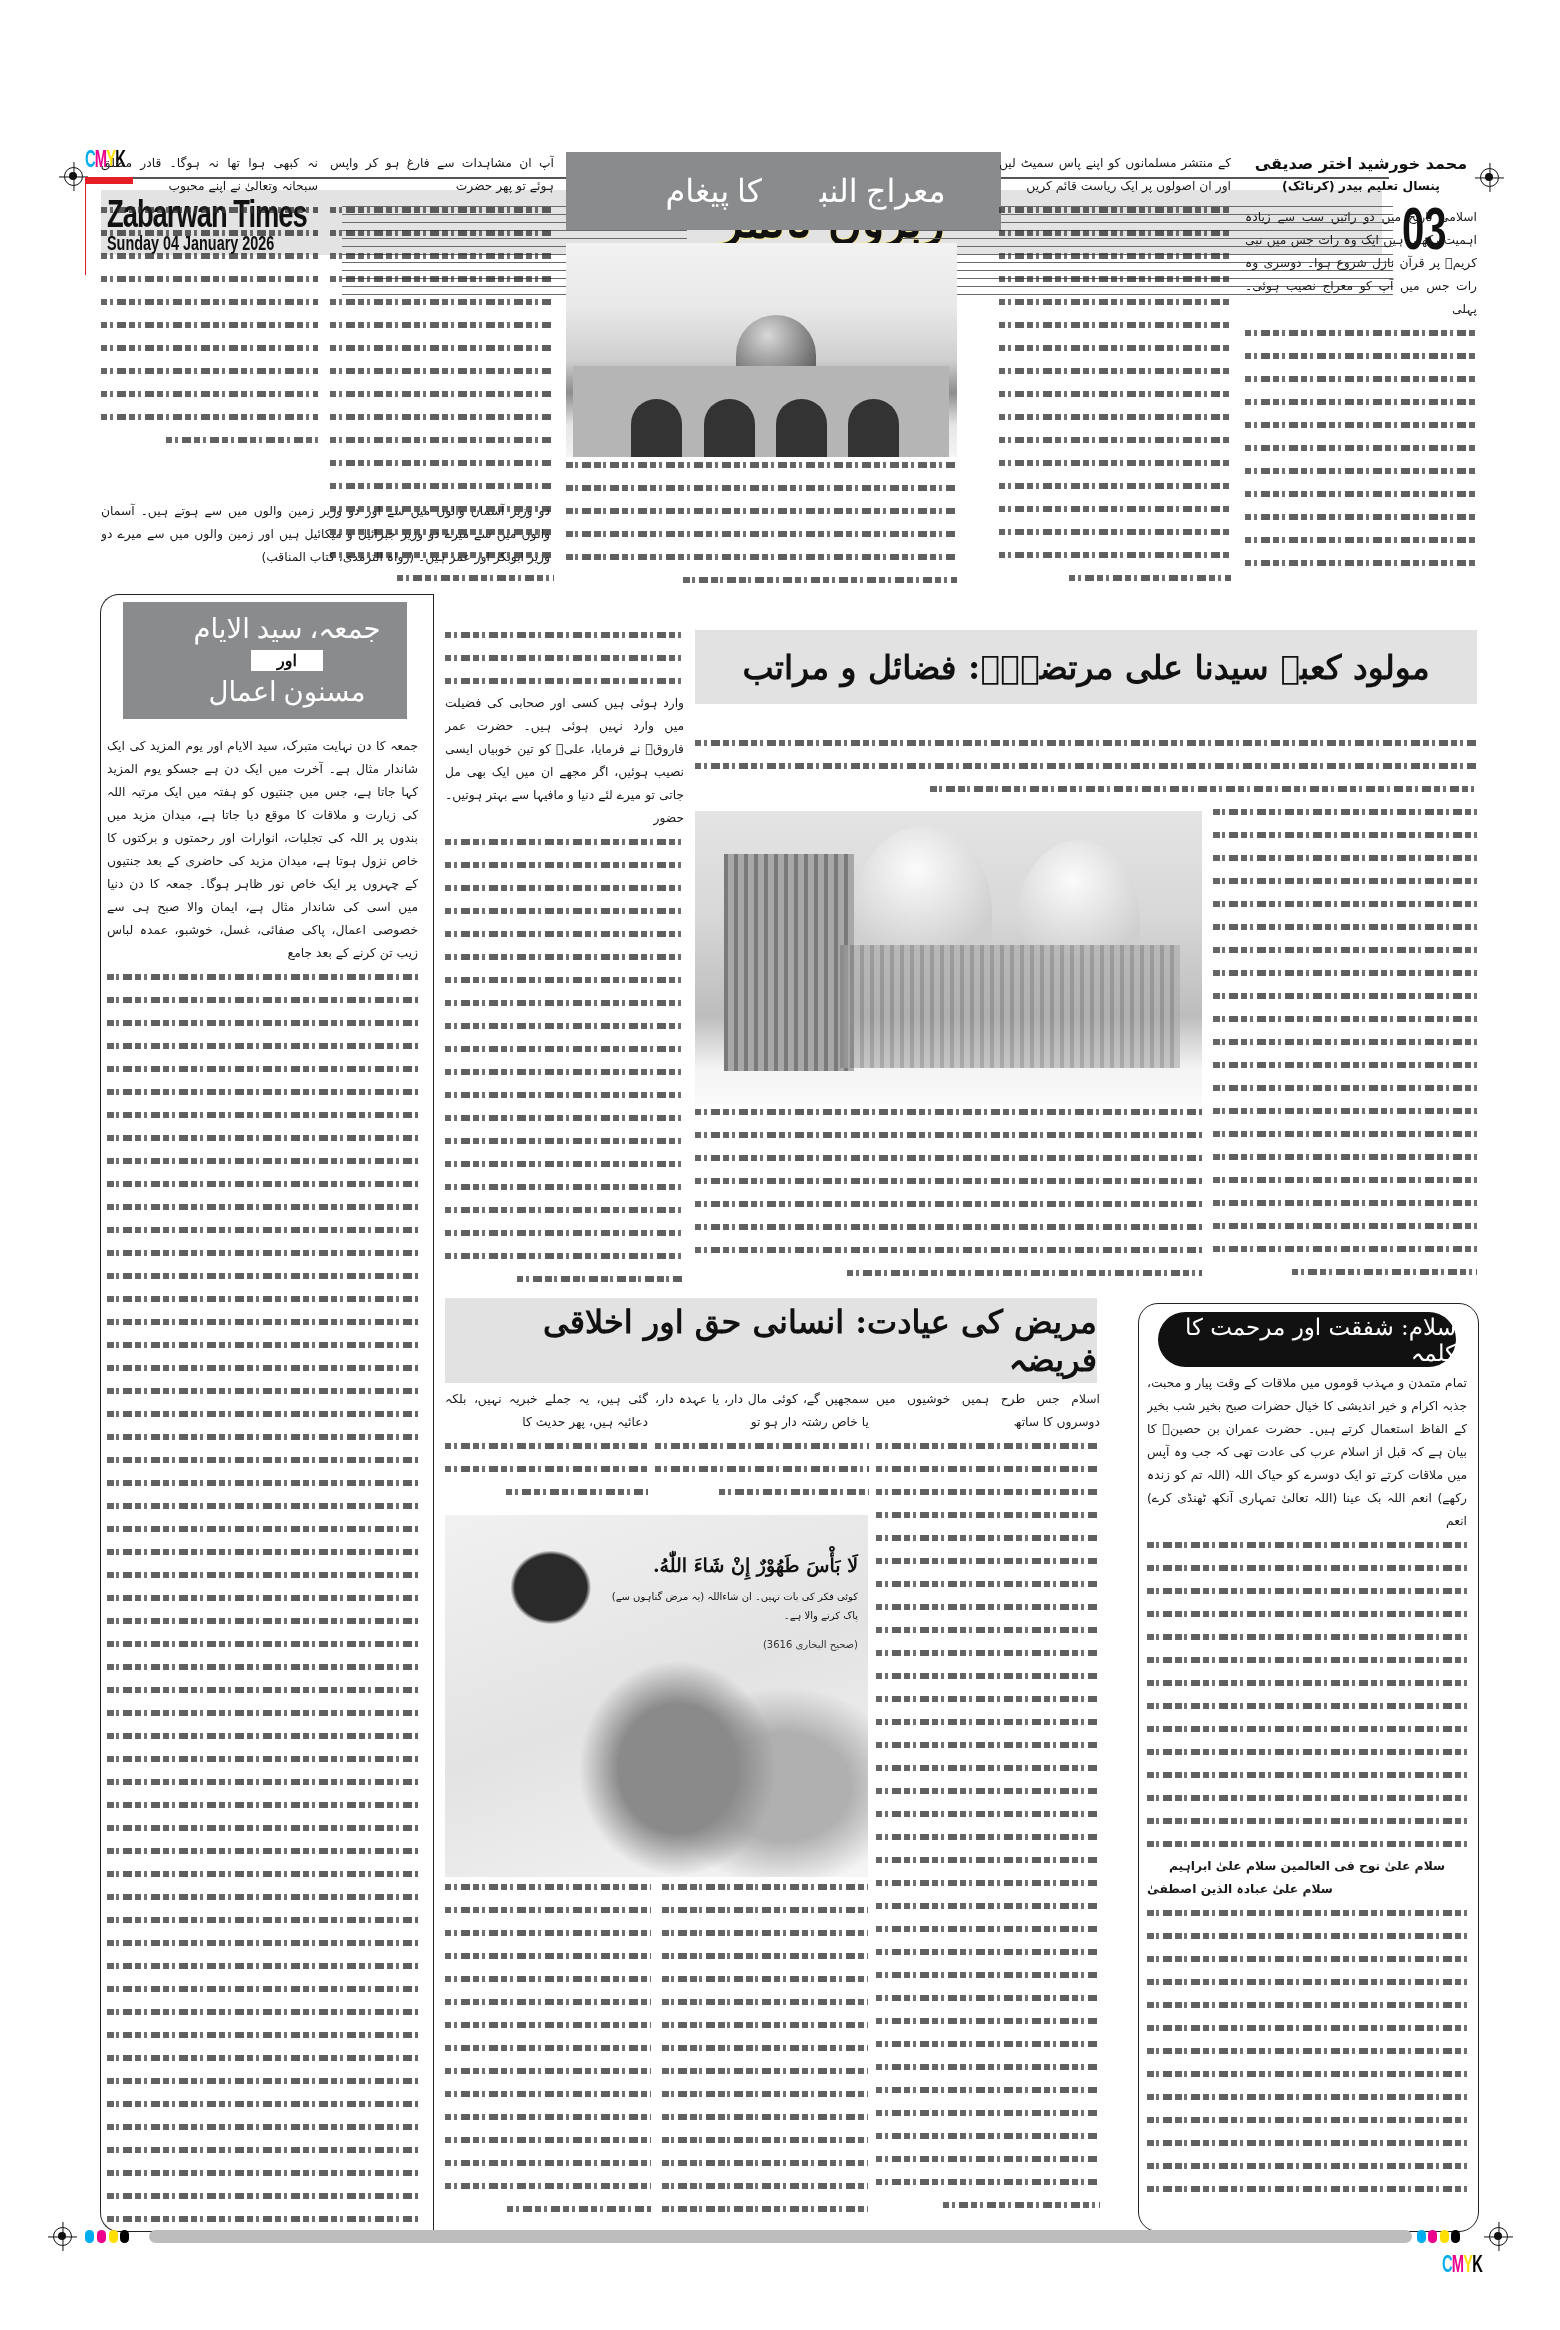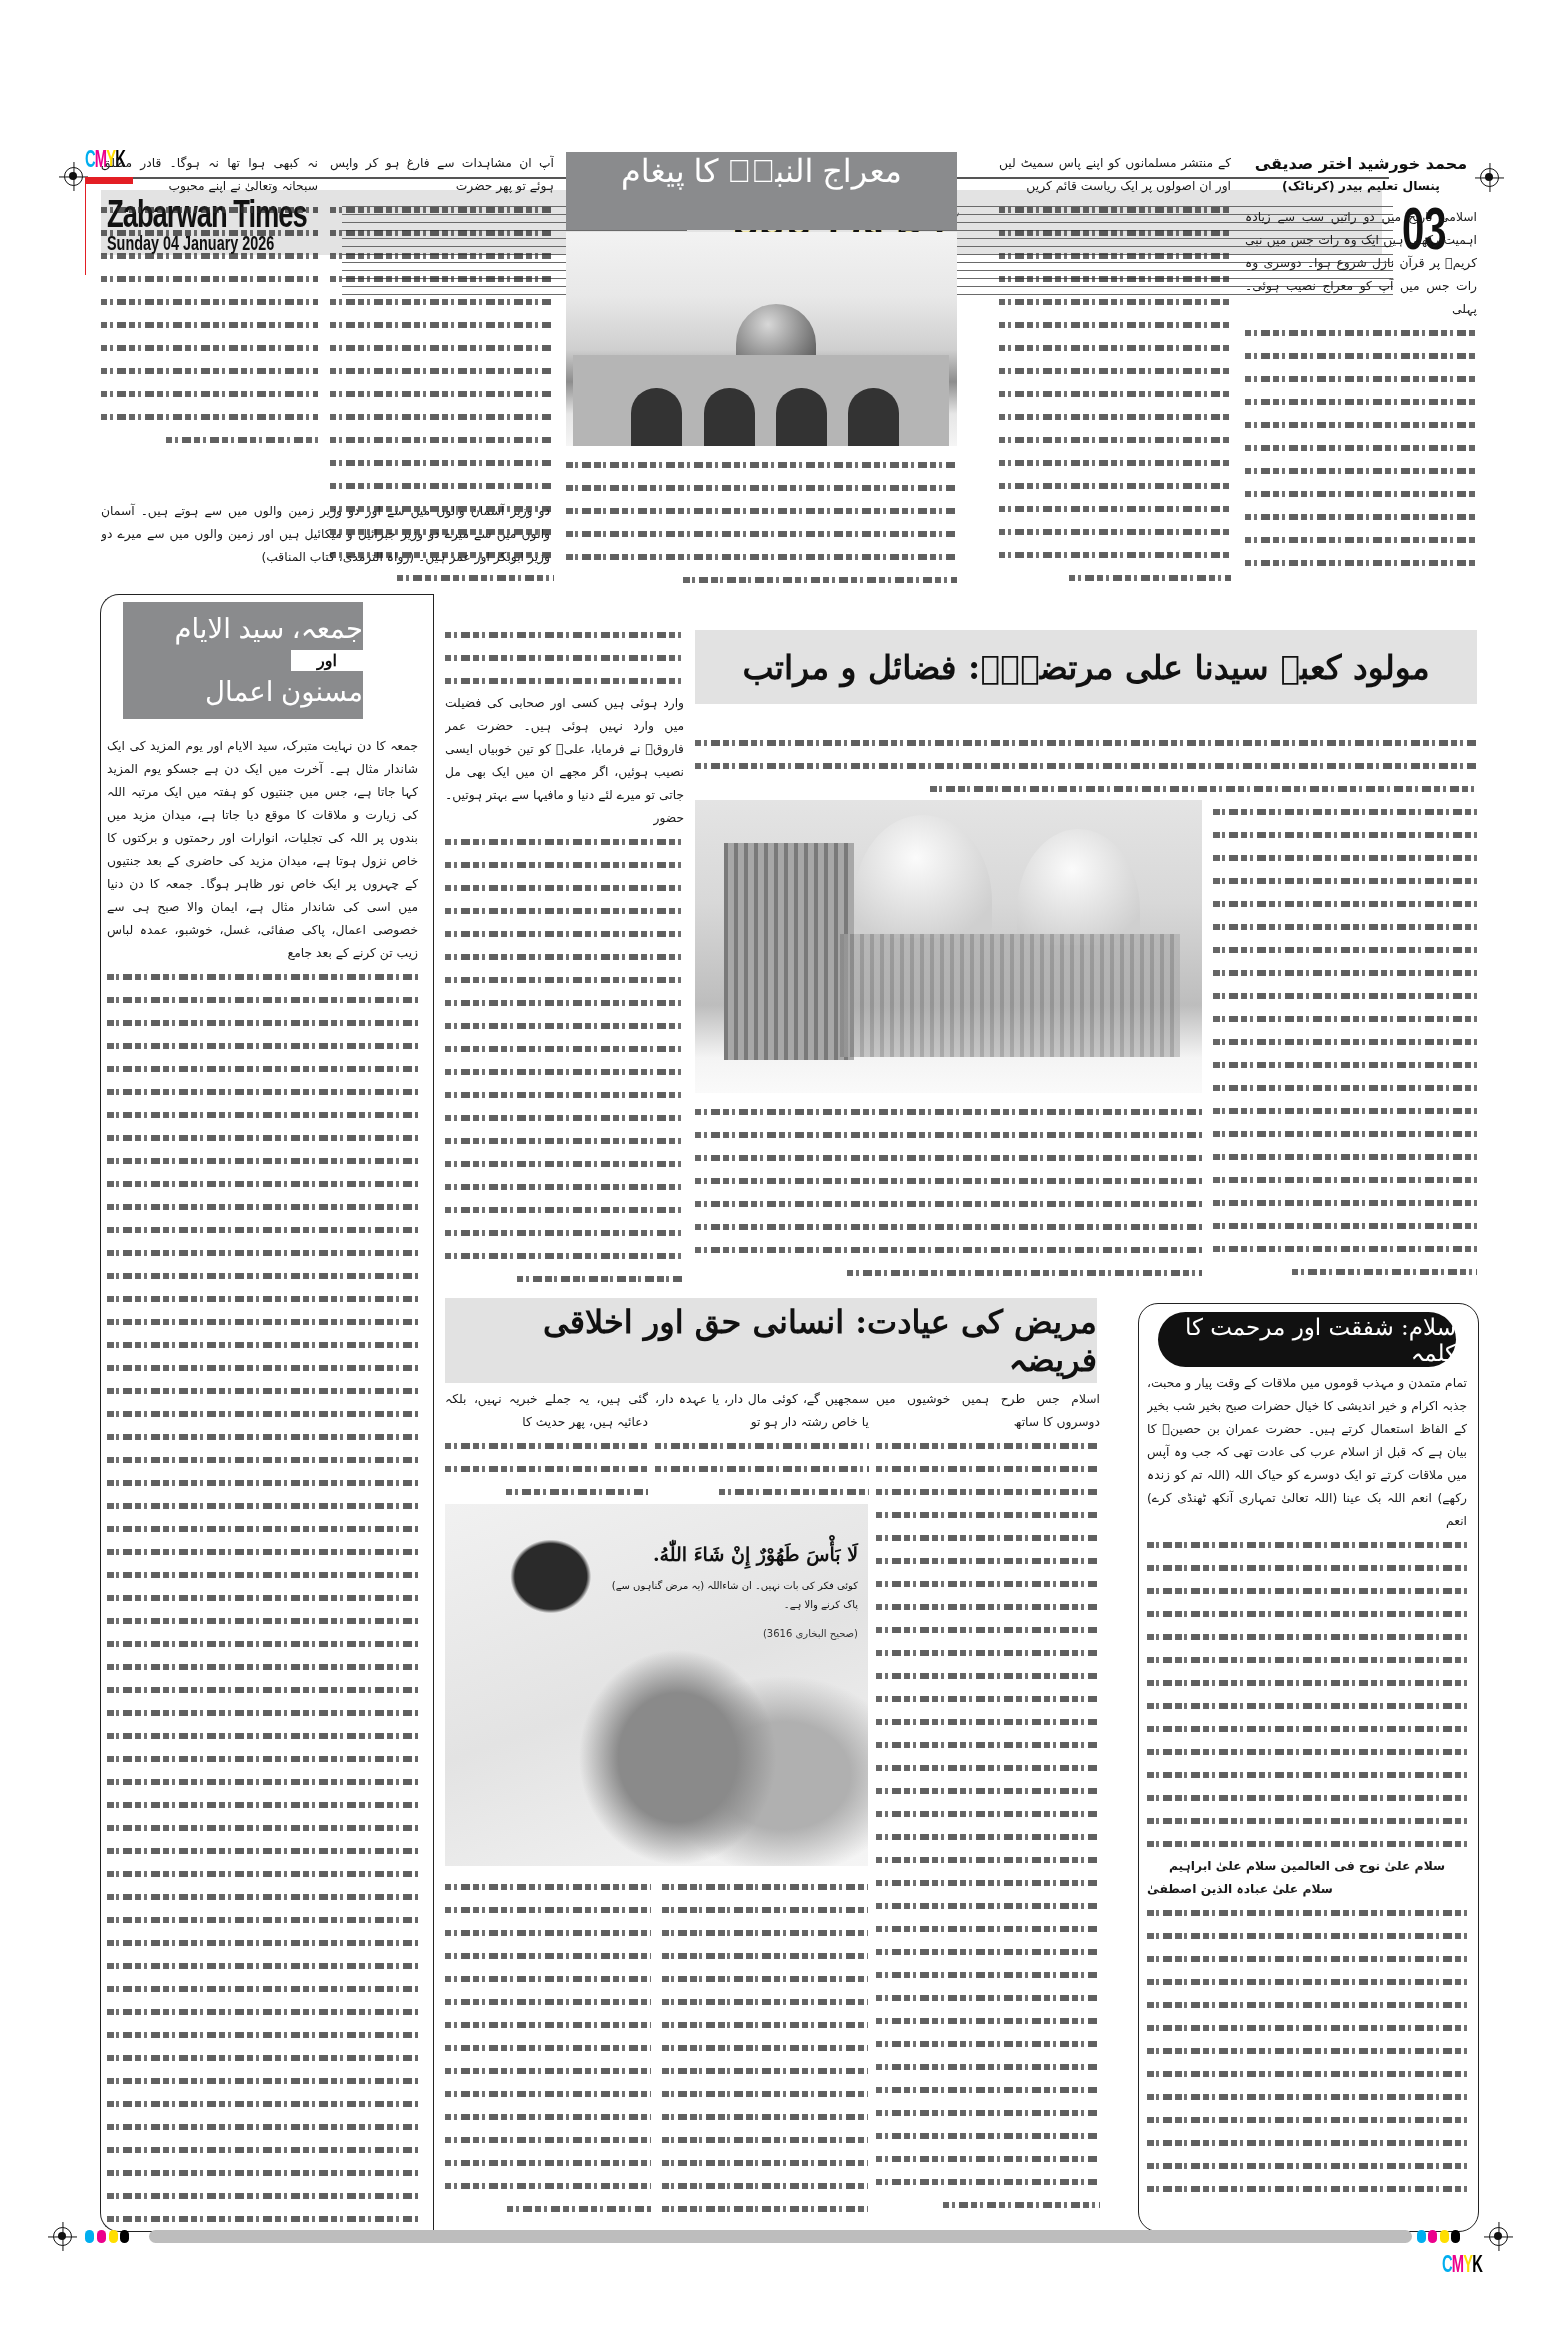--- a/index.html
+++ b/index.html
@@ -28,25 +28,25 @@
   .red-rule { position: absolute; left: 85px; top: 177px; width: 48px; height: 6.5px; background: #e31e24; }
   .red-vert { position: absolute; left: 85px; top: 177px; width: 1.4px; height: 98px; background: #e31e24; }
   .paper-name { position: absolute; left: 107px; top: 193px; font-family: "Liberation Sans", sans-serif; font-weight: bold; font-size: 38px; letter-spacing: -1.4px; transform: scaleX(0.72); transform-origin: left top; color: #111; }
   .paper-date { position: absolute; left: 107px; top: 232px; font-family: "Liberation Sans", sans-serif; font-weight: bold; font-size: 20px; transform: scaleX(0.72); transform-origin: left top; color: #111; }
   .stripes { position: absolute; height: 93px; background: repeating-linear-gradient(180deg, #6a6a6a 0 1.4px, transparent 1.4px 8px); }
   .urdu-logo { position: absolute; left: 713px; top: 185px; width: 239px; height: 81px; font-family: "DejaVu Serif", serif; font-weight: bold; font-size: 46px; direction: rtl; color: #111; text-shadow: 0 0 2.2px #f3e8a0, 0.7px 0.7px 0 #f3e8a0, -0.7px -0.7px 0 #f3e8a0; text-align: center; line-height: 72px; }
   .urdu-logo-tag { position: absolute; left: 934px; top: 208px; font-size: 8px; color:#333; direction: rtl; }
   .page-num { position: absolute; left: 1402px; top: 195px; font-family: "Liberation Sans", sans-serif; font-weight: bold; font-size: 59px; transform: scaleX(0.68); transform-origin: left top; color: #111; }
 
   
-  .banner-grey { background: #8a8b8d; color: #fff; display: flex; align-items: flex-start; justify-content: center; font-family: Liberation Sans, sans-serif; direction: rtl; }
+  .banner-grey { background: #8a8b8d; color: #fff; display: flex; align-items: center; justify-content: center; font-family: Liberation Serif, serif; direction: rtl; padding-left: 44px; }
   .banner-light { background: #e2e2e2; color: #111; display: flex; align-items: center; justify-content: center; font-family: "DejaVu Serif", serif; font-weight: bold; direction: rtl; }
 
   
-  .photo { position: absolute; overflow: hidden; }
+  .photo { position: absolute; overflow: hidden; margin-top: 11px; }
   .mosque1 { background: linear-gradient(180deg, #f2f2f2 0%, #e8e8e8 30%, #cfcfcf 55%, #8d8d8d 70%, #e6e6e6 85%, #f5f5f5 100%); }
   .mosque1 .dome { position:absolute; left: 170px; top: 72px; width: 80px; height: 51px; border-radius: 40px 40px 0 0; background: radial-gradient(circle at 40% 40%, #d8d8d8, #5f5f5f); }
   .mosque1 .body { position:absolute; left: 14.5px; top: 123px; width: 427px; height: 109px; background: #b5b5b5; }
   .mosque1 .arch { position:absolute; top: 156px; width: 51px; height: 76px; border-radius: 25px 25px 0 0; background: #333; }
   .mosque2 { background: linear-gradient(180deg, #e4e4e4 0%, #d8d8d8 35%, #bdbdbd 70%, #f4f4f4 88%, #fafafa 100%); }
   .mosque2 .d { position:absolute; border-radius: 50% 50% 8% 8% / 70% 70% 10% 10%; background: radial-gradient(circle at 45% 35%, #fbfbfb, #cfcfcf 80%); }
   .mosque2 .wall { position:absolute; background: repeating-linear-gradient(90deg, #7a7a7a 0 4.3px, #a8a8a8 4.3px 10px); }
   .sick { background: radial-gradient(ellipse at 25% 20%, #2a2a2a 0 8%, transparent 9%), radial-gradient(ellipse at 55% 70%, #8a8a8a 0 18%, transparent 30%), radial-gradient(ellipse at 80% 75%, #b0b0b0 0 14%, transparent 26%), linear-gradient(160deg, #f1f1f1, #e3e3e3 50%, #f5f5f5); }
 
   .boxed { position:absolute; border: 1.4px solid #222; border-radius: 20px; }

